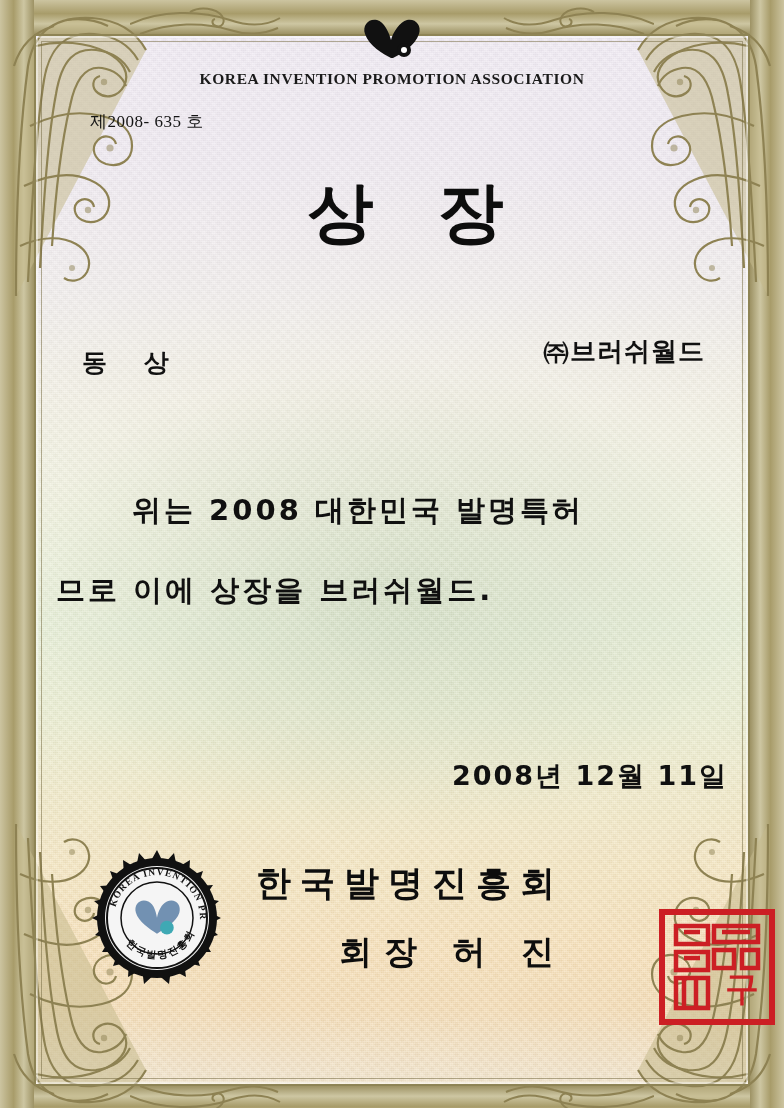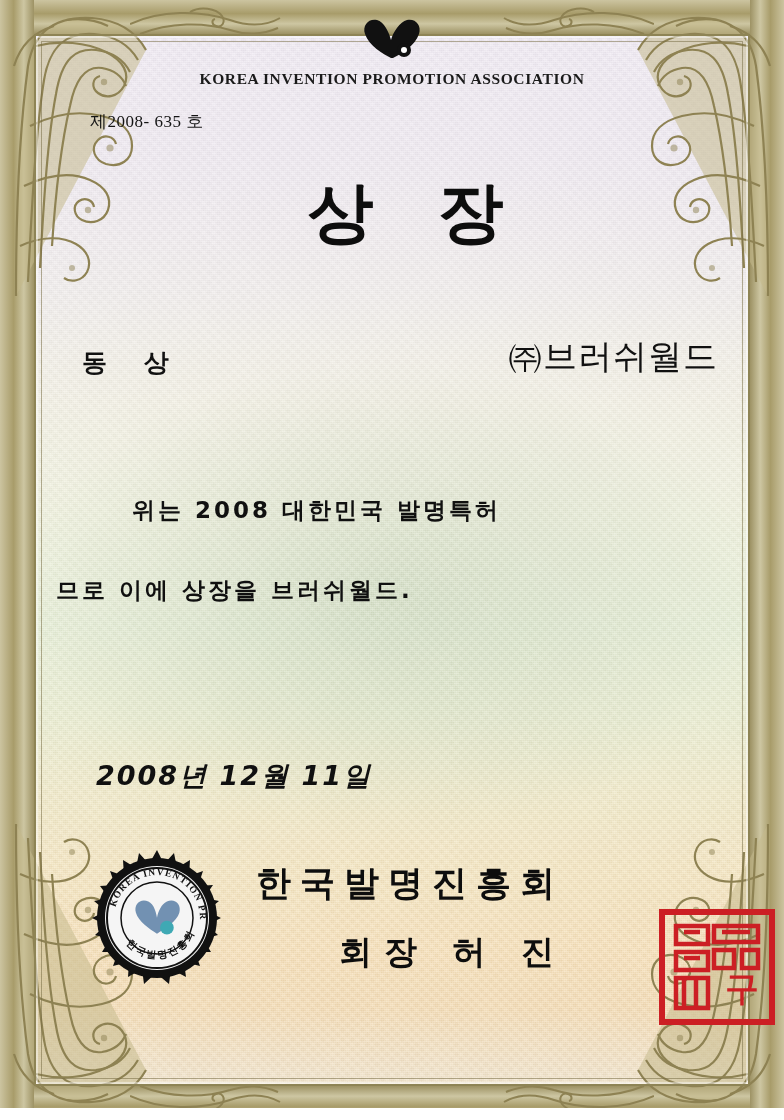--- a/index.html
+++ b/index.html
@@ -163,57 +163,56 @@
     top: 336px;
     font-family: "DejaVu Sans", sans-serif;
     font-weight: bold;
     font-size: 25px;
     letter-spacing: 14px;
     color: #111;
     margin-top: 10px;
   }
   .recipient {
     position: absolute;
-    right: 10px;
+    right: 23px;
     top: 334px;
     font-family: "DejaVu Sans", sans-serif;
-    font-weight: normal;
-    font-size: 34px;
+    font-weight: bold;
+    font-size: 26px;
     letter-spacing: 1px;
     color: #111;
   }
 
   .body-text {
     position: absolute;
     left: 0;
     top: 470px;
     width: 672px;
     font-family: "DejaVu Sans", sans-serif;
     font-weight: bold;
-    font-size: 23px;
+    font-size: 29px;
     line-height: 80px;
     letter-spacing: 3px;
     color: #101010;
   }
   .body-text .line1 { padding-left: 76px; }
   .body-text .line2 { padding-left: 0px; }
   .body-text .line3 { padding-left: 0px; }
 
   .date {
     position: absolute;
     left: 0; right: 0;
     top: 758px;
-    text-align: left;
+    text-align: right;
     padding-left: 40px;
     font-family: "DejaVu Sans", sans-serif;
     font-weight: bold;
     font-size: 27px;
     letter-spacing: 2px;
     color: #101010;
-    font-style: italic;
   }
 
   .org-name {
     position: absolute;
     left: 200px;
     top: 860px;
     font-family: "DejaVu Sans", sans-serif;
     font-weight: bold;
     font-size: 35px;
     letter-spacing: 9px;

